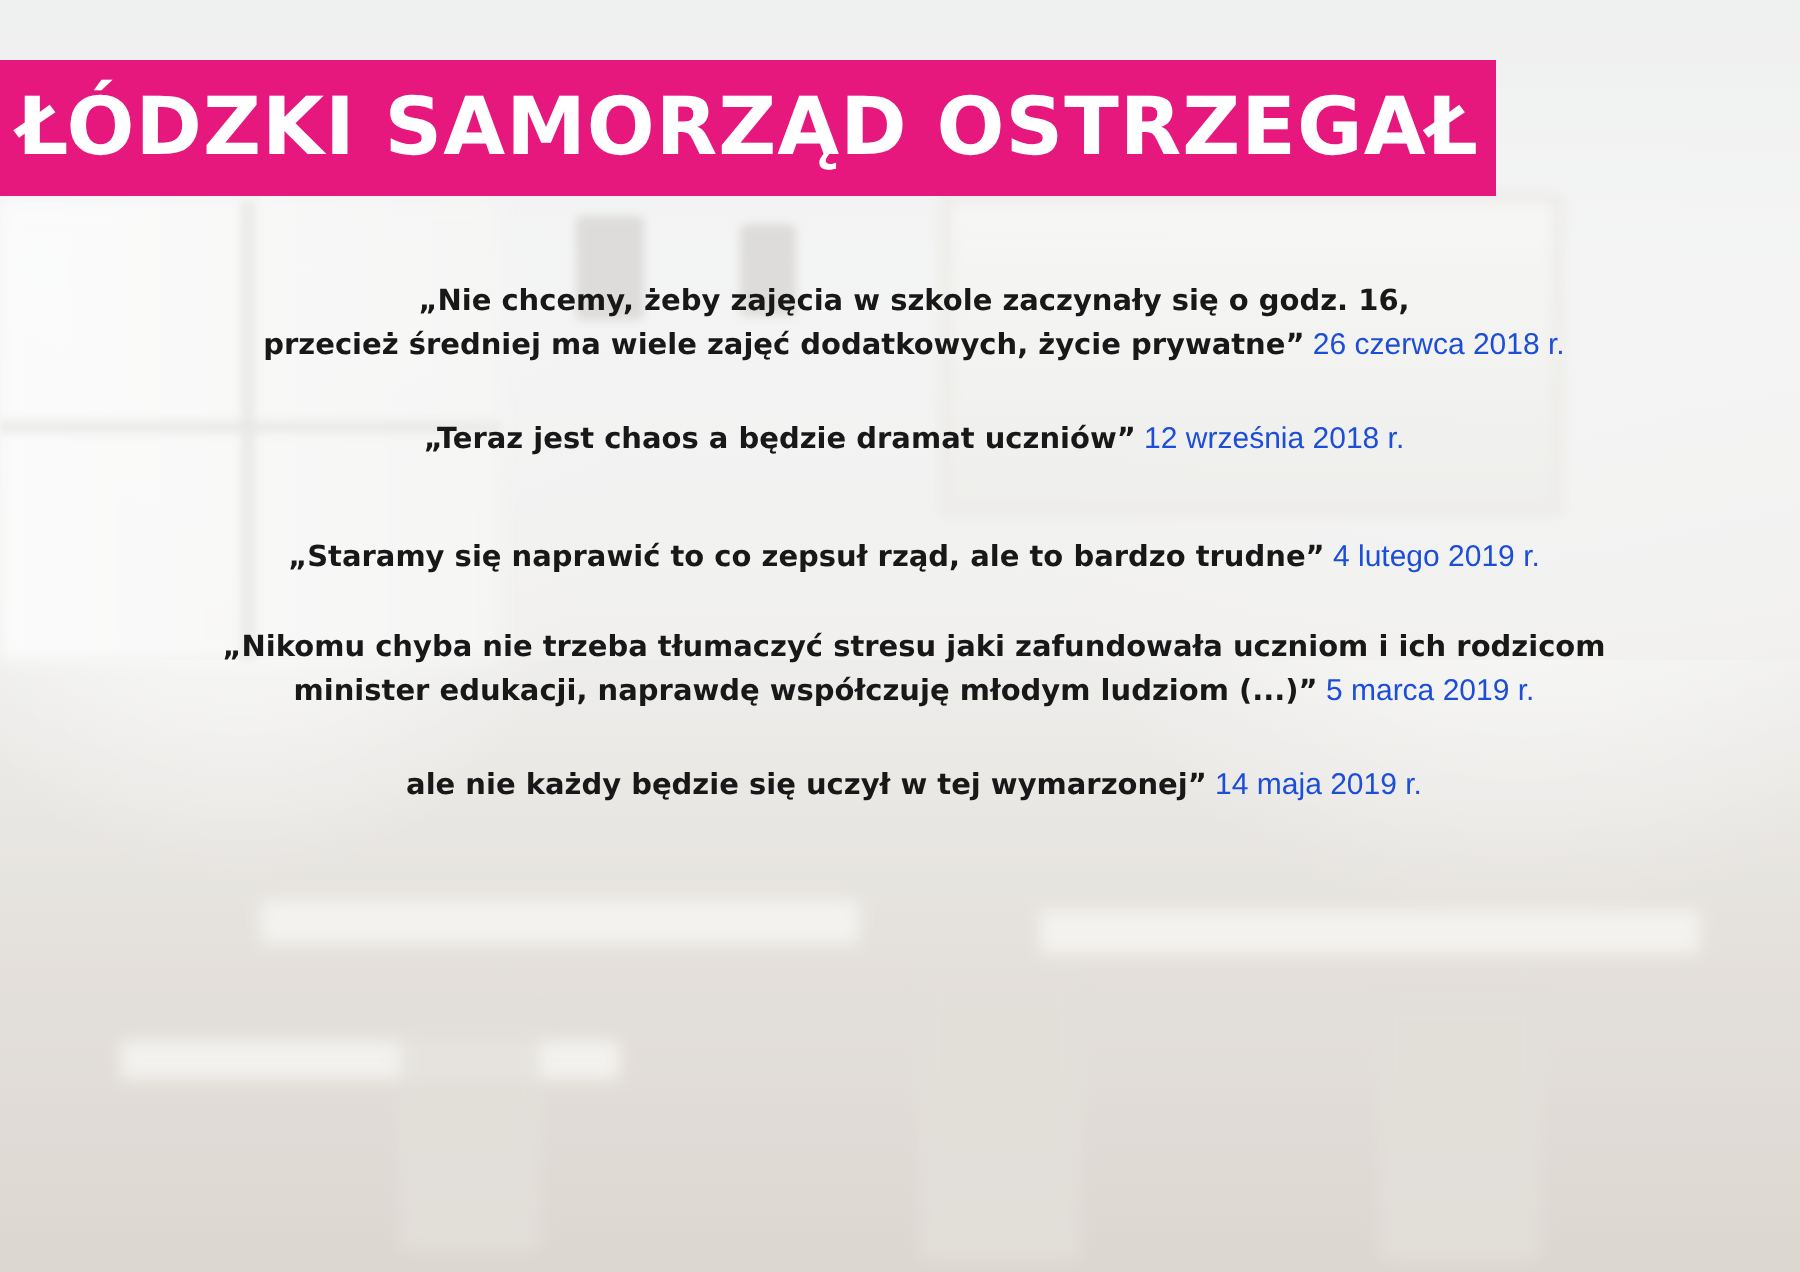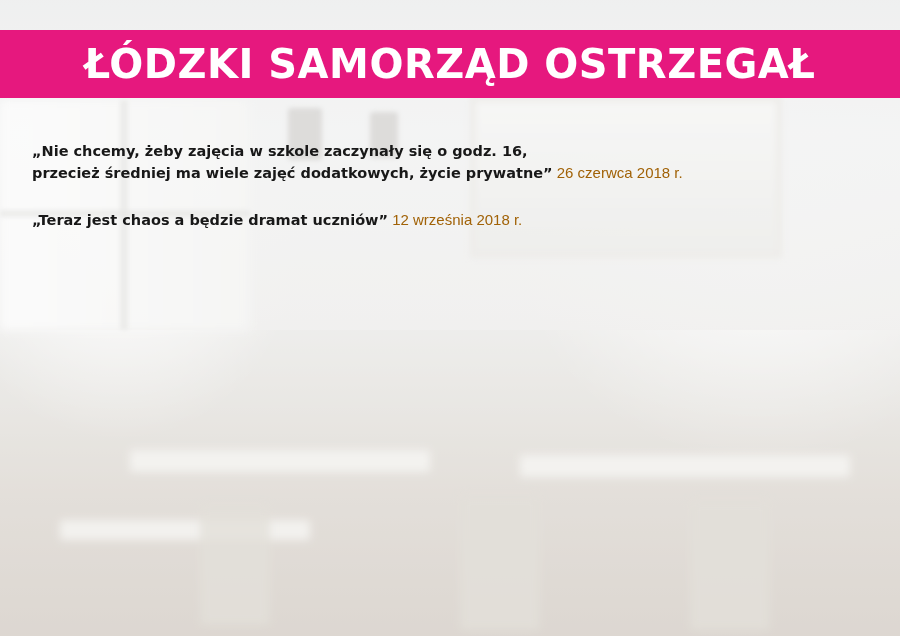--- a/index.html
+++ b/index.html
@@ -93,21 +93,21 @@
     position: absolute;
     left: 0; top: 0; width: 900px; height: 636px;
     background: rgba(255,255,255,0.42);
   }
 
   
   .header {
     position: absolute;
     left: 0;
     top: 30px;
-    width: 900px;
+    width: 748px;
     height: 68px;
     background: #e6187e;
     display: flex;
     align-items: center;
     justify-content: center;
   }
   .header-title {
     color: #ffffff;
     font-size: 40px;
     font-weight: bold;
@@ -124,32 +124,33 @@
     width: 850px;
   }
   .quote {
     margin-bottom: 22px;
     line-height: 1.42;
     color: #1c1c1c;
     font-size: 15px;
   }
   .quote .line {
     white-space: nowrap;
+    text-align: center;
   }
   .quote-text {
     font-weight: bold;
     font-family: "DejaVu Sans", "Liberation Sans", sans-serif;
     font-size: 14.5px;
     color: #181818;
   }
   .quote-date {
     font-weight: normal;
     font-family: "Liberation Sans", sans-serif;
     font-size: 15px;
-    color: #a16207;
+    color: #1d4ed8;
   }
   .q1 { margin-bottom: 26px; }
   .q2 { margin-bottom: 26px; }
   .q3 { margin-bottom: 37px; }
   .q4 { margin-bottom: 24px; }
   .q5 { margin-bottom: 26px; }
   .q6 { margin-bottom: 0; }
 </style>
 </head>
 <body>
@@ -192,19 +193,38 @@
     <div class="quote q2">
     </div>
 
     <div class="quote q3">
       <div class="line">
         <span class="quote-text">„Teraz jest chaos a będzie dramat uczniów”</span>
         <span class="quote-date">12 września 2018 r.</span>
       </div>
     </div>
 
-
+    <div class="quote q4">
+      <div class="line">
+        <span class="quote-text">„Staramy się naprawić to co zepsuł rząd, ale to bardzo trudne”</span>
+        <span class="quote-date">4 lutego 2019 r.</span>
+      </div>
+    </div>
+
+    <div class="quote q5">
+      <div class="line">
+        <span class="quote-text">„Nikomu chyba nie trzeba tłumaczyć stresu jaki zafundowała  uczniom i ich rodzicom</span>
+      </div>
+      <div class="line">
+        <span class="quote-text">minister edukacji, naprawdę współczuję młodym ludziom (...)”</span>
+        <span class="quote-date">5 marca 2019 r.</span>
+      </div>
+    </div>
 
     <div class="quote q6">
+      <div class="line">
+        <span class="quote-text">ale nie każdy będzie się uczył w tej wymarzonej”</span>
+        <span class="quote-date">14 maja 2019 r.</span>
+      </div>
     </div>
 
   </div>
 </div>
 
 </body></html>

